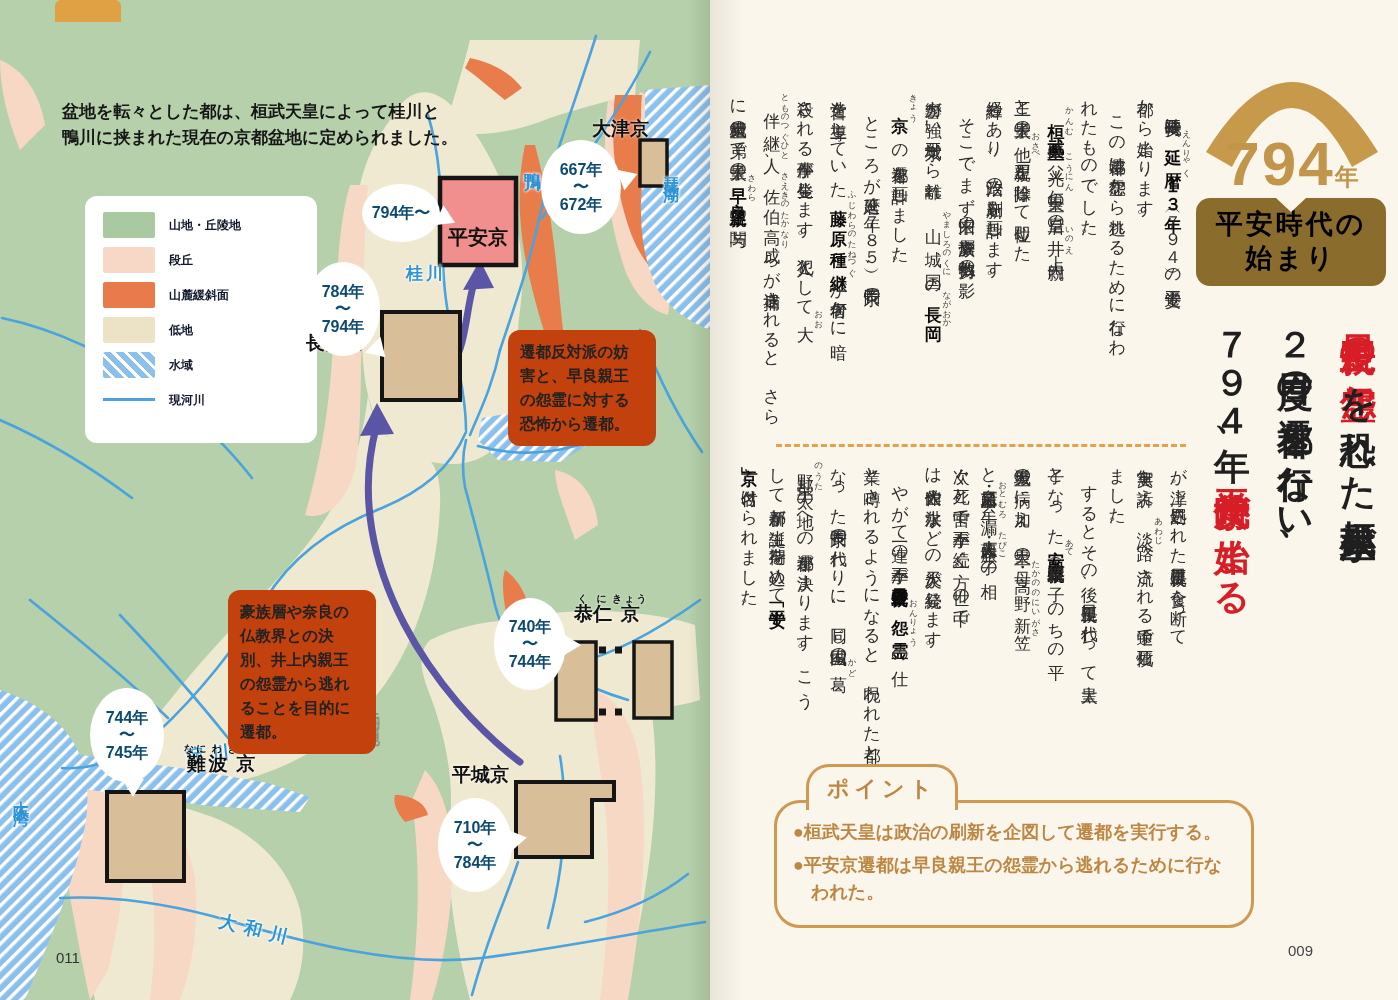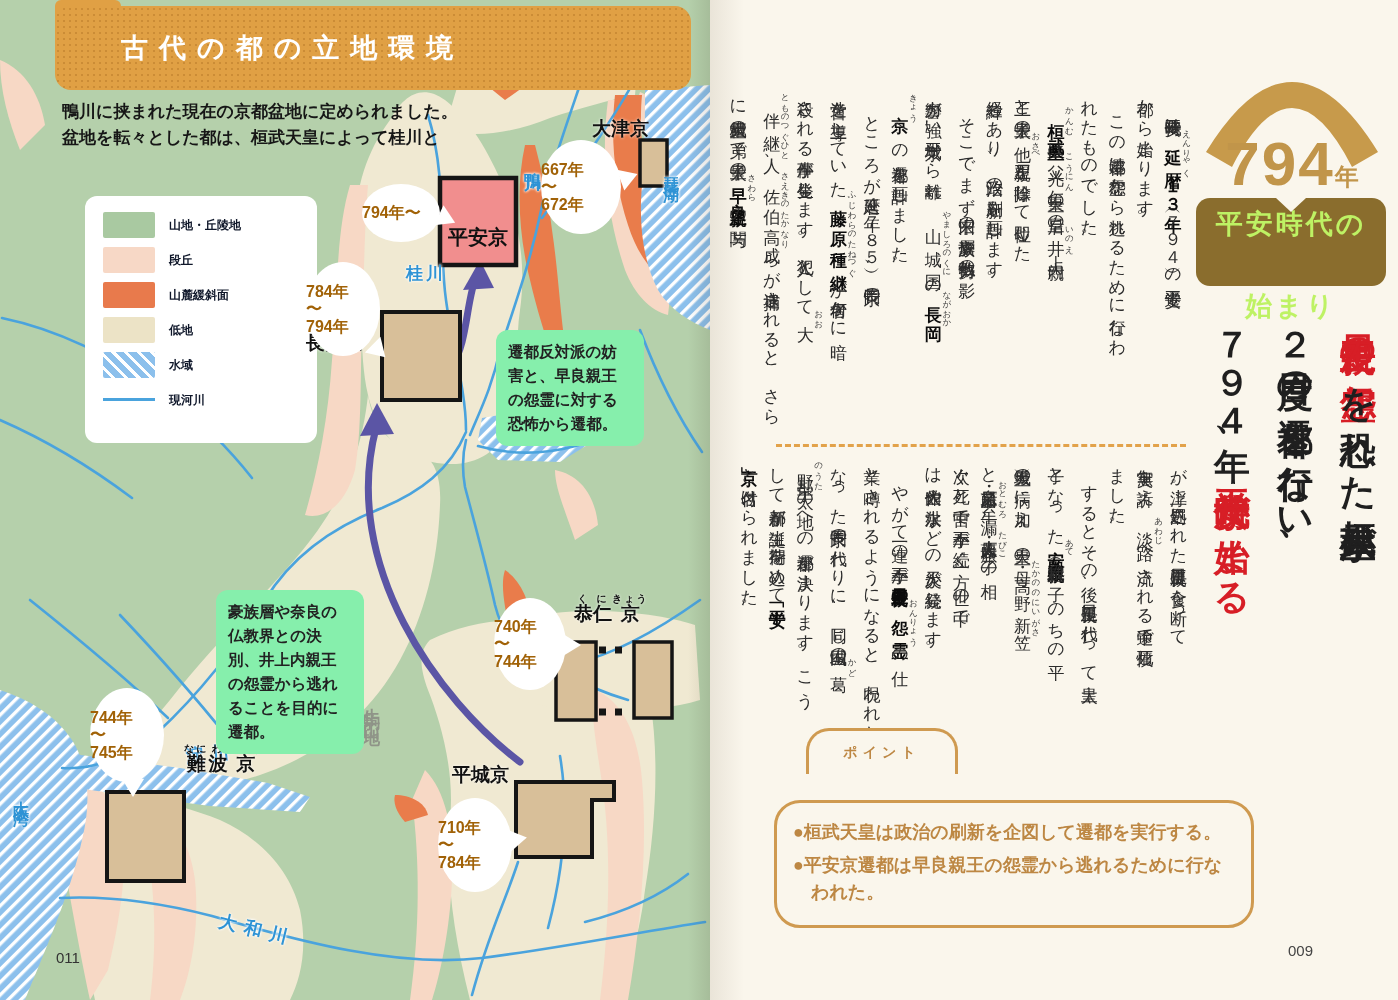--- a/index.html
+++ b/index.html
@@ -29,25 +29,25 @@
   .sw-lowland{background:#ece3c6;}
   .sw-water{background:repeating-linear-gradient(45deg,#8cc0ec 0 6px,#ffffff 6px 9px);}
   .sw-river{height:26px;background:linear-gradient(#fff 11.5px,#4aa3dd 11.5px 14.5px,#fff 14.5px);}
   .lg-label{font-size:12px;color:#0f172a;font-weight:600;}
   .cap-label{position:absolute;font-size:19px;font-weight:800;color:#111;z-index:7;white-space:nowrap;
              text-shadow:0 0 3px rgba(255,255,255,.9);}
   .cap-label ruby rt{font-size:10px;font-weight:700;letter-spacing:2px;color:#111;}
   .heian-inner{position:absolute;left:440px;top:194px;width:76px;height:87px;display:flex;
              align-items:center;justify-content:center;font-size:20px;font-weight:800;color:#111;z-index:7;}
   .bubble{position:absolute;background:#fff;border-radius:50%;display:flex;flex-direction:column;
-          align-items:flex-start;justify-content:center;font-size:16px;font-weight:700;color:#a16207;
+          align-items:center;justify-content:center;font-size:16px;font-weight:700;color:#0c4a6e;
           line-height:1.08;z-index:8;text-align:center;}
   .tail{position:absolute;width:0;height:0;border:11px solid transparent;z-index:7;}
-  .callout{position:absolute;background:#86efac;border-radius:12px;padding:10px 12px;width:148px;
-           font-size:15.5px;font-weight:600;color:#222;line-height:1.55;z-index:8;}
+  .callout{position:absolute;background:#c2410c;border-radius:12px;padding:10px 12px;width:148px;
+           font-size:15.5px;font-weight:600;color:#222;line-height:1.55;z-index:8;margin-left:12px;}
   .riv-label{position:absolute;color:#2e93d5;font-weight:800;z-index:6;
              text-shadow:0 0 3px #fff,0 0 3px #fff;}
   .vert{writing-mode:vertical-rl;text-orientation:mixed;}
   .mt-label{position:absolute;color:#8f9488;font-weight:700;z-index:6;}
   .pagenum{position:absolute;font-size:15px;color:#333;z-index:9;}
   
   #text-page{position:absolute;left:710px;top:0;width:688px;height:1000px;background:#faf6ec;}
   .fold{position:absolute;left:710px;top:0;width:34px;height:1000px;z-index:4;
         background:linear-gradient(to right,rgba(90,70,40,.10),rgba(0,0,0,0));}
   .fold-l{position:absolute;left:688px;top:0;width:22px;height:1000px;z-index:4;
@@ -56,39 +56,39 @@
   .badge-era{position:absolute;left:1202px;top:94px;width:180px;text-align:center;color:#fff;
              font-size:24px;font-weight:800;letter-spacing:2px;z-index:3;}
   .badge-year{position:absolute;left:1200px;top:128px;width:184px;text-align:center;color:#c1954a;
              font-size:62px;font-weight:800;z-index:3;letter-spacing:2px;}
   .badge-year .unit{font-size:24px;letter-spacing:0;}
   .badge-box{position:absolute;left:1196px;top:198px;width:190px;height:88px;background:#8a6d2d;
              border-radius:14px;display:flex;flex-direction:column;align-items:center;
              justify-content:center;z-index:2;}
   .badge-box::before{content:"";position:absolute;top:0;left:50%;transform:translateX(-50%);
              border:15px solid transparent;border-top:14px solid #faf6ec;border-bottom:0;}
-  .badge-box div{color:#bef264;font-size:27px;font-weight:800;letter-spacing:3px;line-height:1.25;margin-top:48px;}
+  .badge-box div{color:#000000;font-size:27px;font-weight:800;letter-spacing:3px;line-height:1.25;}
   .headline{position:absolute;left:1194px;top:306px;width:196px;height:664px;
             writing-mode:vertical-rl;text-orientation:mixed;z-index:2;
             font-size:36px;font-weight:800;color:#1f1f1f;line-height:63px;letter-spacing:2px;}
   .headline .red{color:#d71e26;}
   .article{position:absolute;left:772px;width:420px;height:364px;writing-mode:vertical-rl;
            text-orientation:mixed;font-size:17px;color:#2c2c2c;line-height:27.9px;
            letter-spacing:0.5px;z-index:2;}
   #article1{top:88px;}
   #article2{top:456px;}
   .article .b{font-weight:800;color:#0c0c0c;}
   .article rt{font-size:8.5px;color:#3c3c3c;letter-spacing:0;font-weight:500;}
   .dashline{position:absolute;left:776px;top:444px;width:410px;border-top:3px dashed #e2a24a;z-index:2;}
   .point-box{position:absolute;left:774px;top:800px;width:480px;height:128px;border:3.5px solid #cf9a50;
              border-radius:26px;padding:16px 18px 10px 16px;z-index:2;}
-  .point-tab{position:absolute;left:806px;top:728px;width:152px;height:46px;background:#faf6ec;
+  .point-tab{position:absolute;left:806px;top:764px;width:152px;height:46px;background:#faf6ec;
              border:3.5px solid #cf9a50;border-bottom:none;border-radius:23px 23px 0 0;
              display:flex;align-items:center;justify-content:center;z-index:3;
-             font-size:14px;font-weight:800;color:#bd8743;letter-spacing:5px;}
+             font-size:22px;font-weight:800;color:#bd8743;letter-spacing:5px;}
   .bullet{font-size:18px;font-weight:700;color:#bd8743;line-height:1.5;margin-bottom:6px;
           text-indent:-1em;padding-left:1em;}
 </style>
 </head>
 <body>
 
 <div id="stage">
 
   <div id="map-page">
     <svg id="terrain" width="710" height="1000" viewBox="0 0 710 1000">
@@ -169,26 +169,23 @@
         <path d="M516,782 L614,782 L614,800 L592,800 L592,857 L516,857 Z"></path>
         <rect x="107" y="792" width="77" height="89"></rect>
       </g>
       <g stroke="#151515" stroke-width="7" stroke-dasharray="7 9">
         <path d="M599,650 L631,650"></path>
           <path d="M599,712 L631,712"></path>
       </g>
     </svg>
 
     <div class="banner-tab"></div>
-    <div class="banner">
-      <div class="banner-title">古代の都の立地環境</div>
-    </div>
     <div class="intro">
+        <div>盆地を転々とした都は、桓武天皇によって桂川と</div>
         <div>鴨川に挟まれた現在の京都盆地に定められました。</div>
-        <div>盆地を転々とした都は、桓武天皇によって桂川と</div>
       </div>
 
     <div class="legend">
         <div class="lg-row">
           <span class="sw sw-mountain"></span>
           <span class="lg-label">山地・丘陵地</span>
         </div>
         <div class="lg-row">
           <span class="sw sw-terrace"></span>
           <span class="lg-label">段丘</span>

